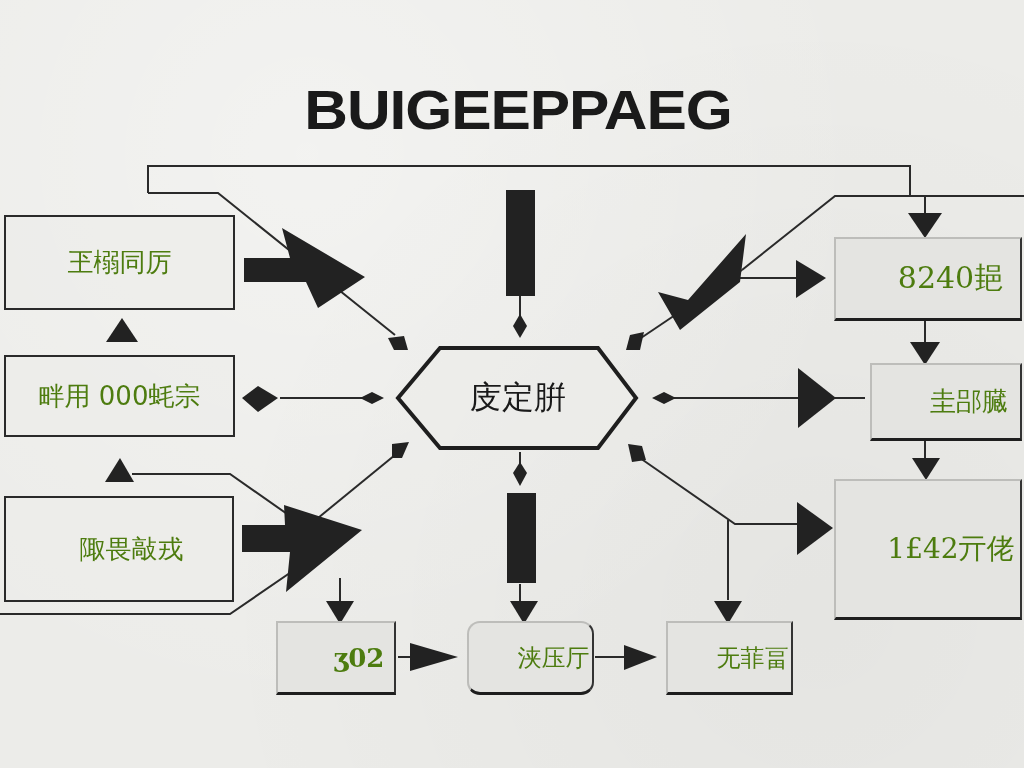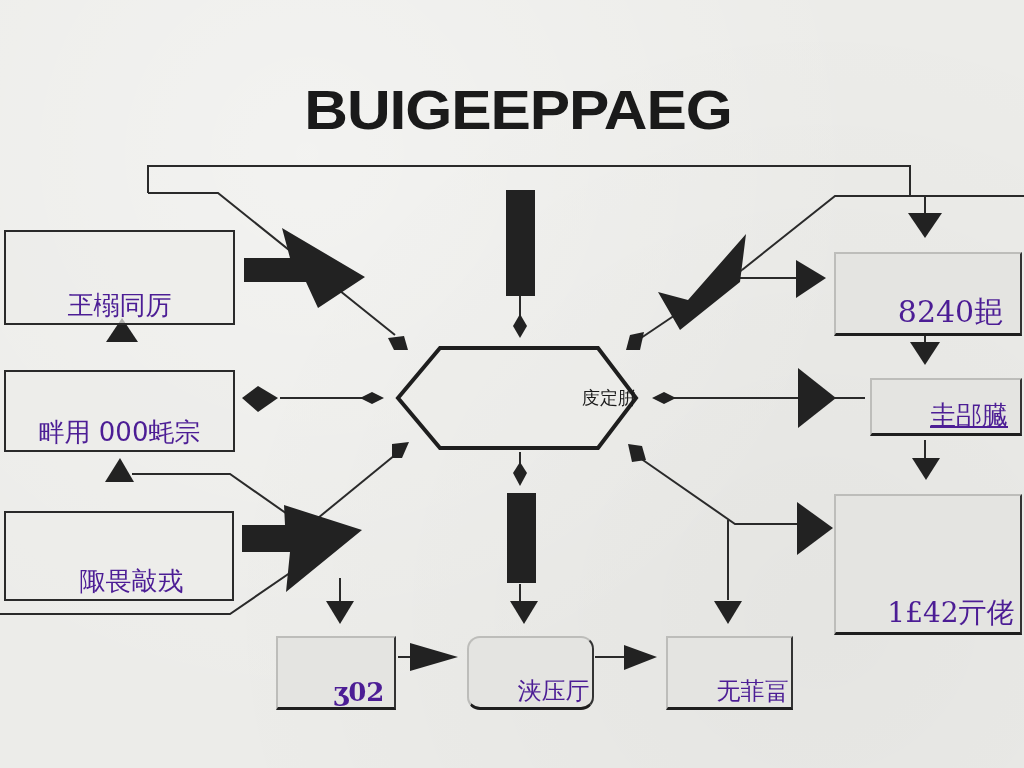--- a/index.html
+++ b/index.html
@@ -44,26 +44,25 @@
       top: 0;
       width: 1024px;
       height: 768px;
     }
     .box {
       position: absolute;
       box-sizing: border-box;
       border: 2px solid #2a2a2a;
       background: rgba(236,236,233,0.7);
       display: flex;
-      align-items: flex-end;
+      align-items: center;
       justify-content: center;
       font-size: 26px;
-      color: #4c1d95;
+      color: #4d7c0f;
       white-space: nowrap;
-      margin-top: 15px;
     }
     .box.shadowed {
       background: #e4e4e1;
       border-top-color: #bdbdba;
       border-left-color: #bdbdba;
       border-bottom: 3px solid #1e1e1e;
       border-right: 2px solid #333;
       padding-left: 46px;
     }
     .box.serif {
@@ -73,22 +72,22 @@
       display: inline-block;
     }
     .hex-label {
       position: absolute;
       left: 400px;
       top: 350px;
       width: 236px;
       height: 96px;
       display: flex;
       align-items: center;
-      justify-content: flex-end;
-      font-size: 18px;
+      justify-content: center;
+      font-size: 32px;
       color: #1a1a1a;
     }
   </style>
 </head>
 <body>
 
 <div class="paper"></div>
 
 <div class="title">BUIGEEPPAEG</div>
 
@@ -174,28 +173,28 @@
 <div class="hex-label">
   <span>庋定腁</span>
 </div>
 
 <div class="box" style="left:4px; top:215px; width:231px; height:95px;">
   <span class="lbl">玊榒同厉</span>
 </div>
 <div class="box" style="left:4px; top:355px; width:231px; height:82px;">
   <span class="lbl">畔用 000蚝宗</span>
 </div>
-<div class="box" style="left:4px; top:496px; width:230px; height:90px;padding-left:25px;">
+<div class="box" style="left:4px; top:496px; width:230px; height:106px;padding-left:25px;">
   <span class="lbl">陬畏敲戎</span>
 </div>
 
 <div class="box shadowed serif" style="left:834px; top:237px; width:188px; height:84px; font-size:30px;">
   <span class="lbl">8240郌</span>
 </div>
-<div class="box shadowed" style="left:870px; top:363px; width:152px; height:58px;text-decoration:underline;">
+<div class="box shadowed" style="left:870px; top:363px; width:152px; height:78px;">
   <span class="lbl">圭郘臓</span>
 </div>
 <div class="box shadowed serif" style="left:834px; top:479px; width:188px; height:141px; font-size:28px;">
   <span class="lbl">1£42亓佬</span>
 </div>
 
 <div class="box shadowed serif" style="left:276px; top:621px; width:120px; height:74px; font-size:26px;font-weight:bold;">
   <span class="lbl">ӡ02</span>
 </div>
 <div class="box shadowed" style="left:467px; top:621px; width:127px; height:74px; font-size:24px;border-radius:13px;">

